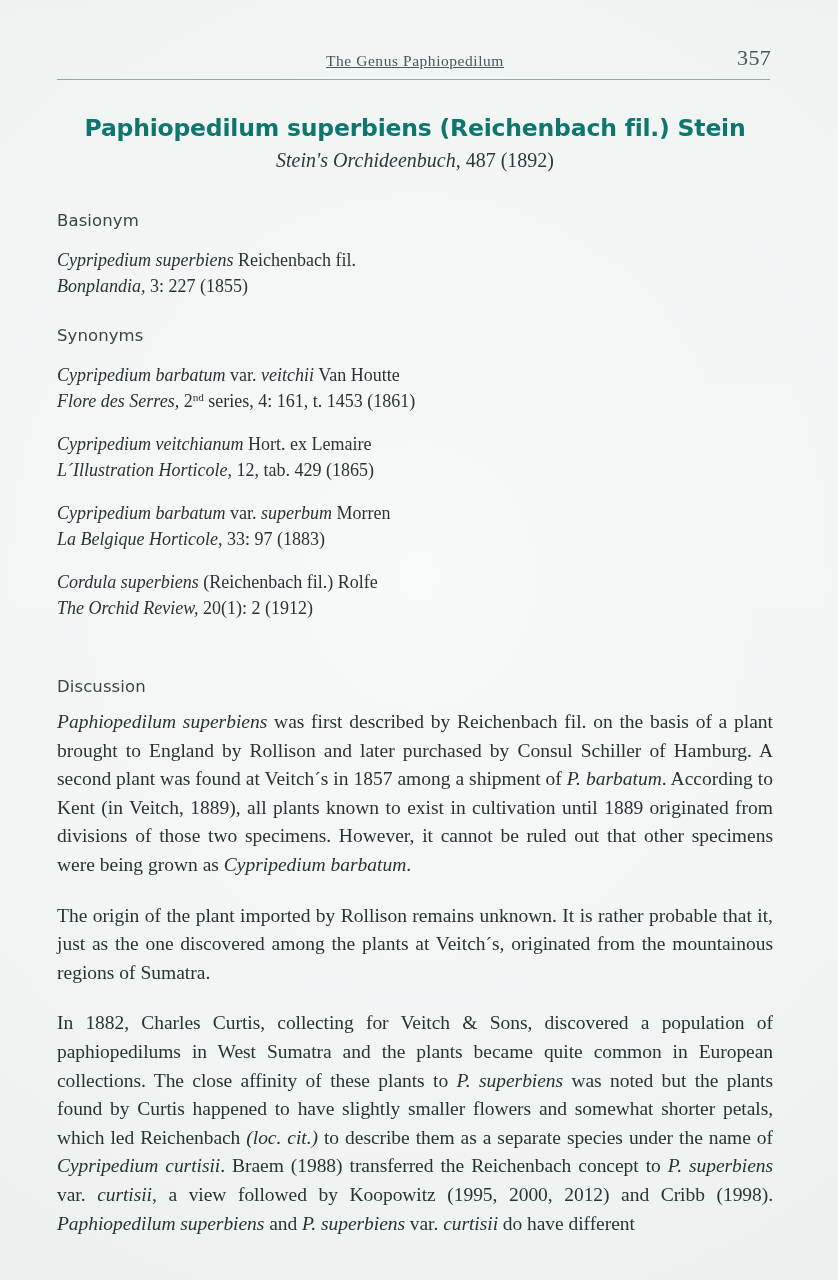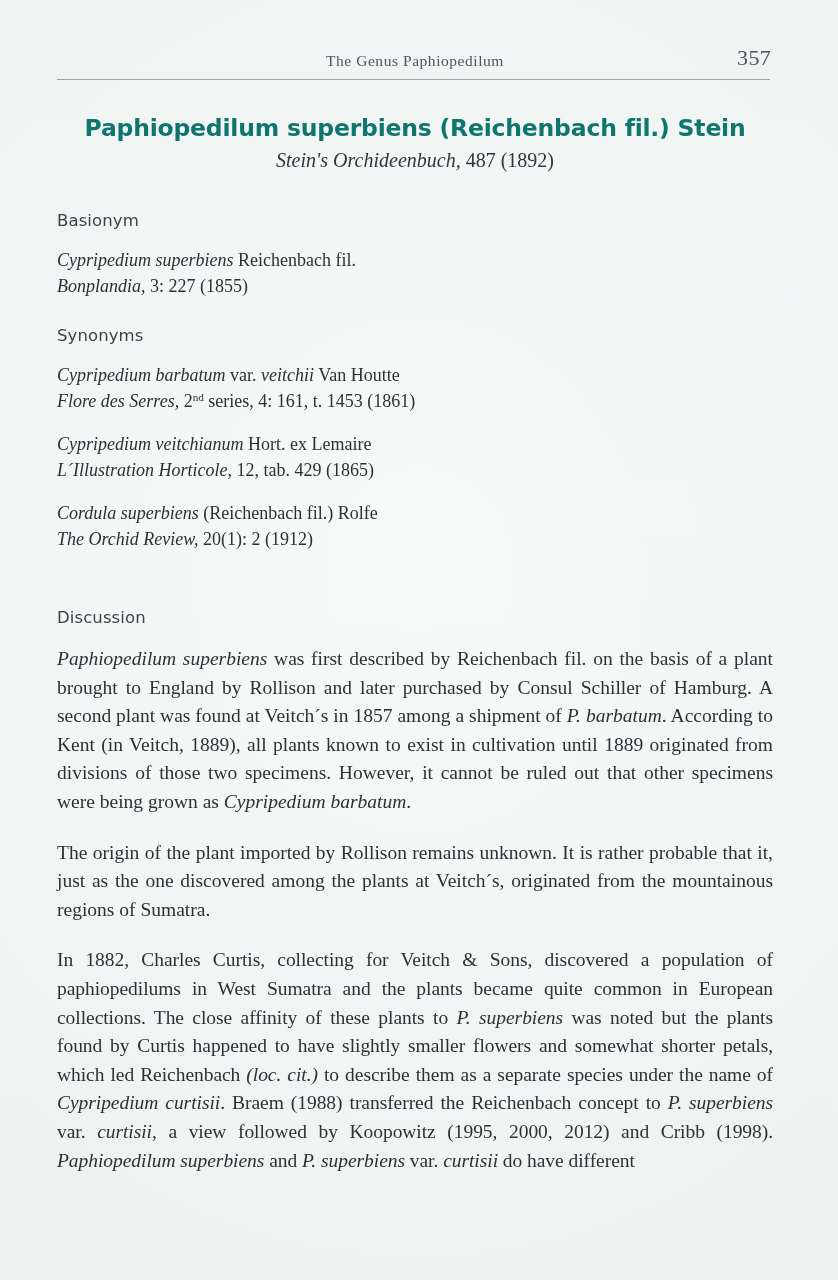--- a/index.html
+++ b/index.html
@@ -41,20 +41,21 @@
   .runhead-title {
     position: absolute;
     left: 0;
     right: 0;
     top: 52px;
     text-align: center;
     font-size: 15.5px;
     letter-spacing: 0.55px;
     color: #4b5560;
     white-space: nowrap;
+    text-decoration: underline;
   }
   .runhead-folio {
     position: absolute;
     right: 2px;
     top: 45px;
     font-size: 22px;
     color: #4b5560;
     letter-spacing: 0.3px;
   }
   .runhead-rule {
@@ -115,21 +116,21 @@
   
   .para {
     margin-top: 22px;
     font-size: 19.5px;
     line-height: 28.6px;
     text-align: justify;
     text-justify: inter-word;
     color: #2b3236;
     hyphens: none;
   }
-  .para.first { margin-top: 18px; }
+  .para.first { margin-top: 12px; }
   .para i { font-style: italic; }
 
   .tight { letter-spacing: -0.05px; }
 </style>
 </head>
 <body>
 
 <div class="page"></div>
 
 <div class="content">
@@ -169,20 +170,28 @@
 
   <div class="entry">
     <span class="ln">
       <i>Cypripedium veitchianum</i><span> Hort. ex Lemaire</span>
     </span>
     <span class="ln">
       <i>L´Illustration Horticole,</i><span> 12, tab. 429 (1865)</span>
     </span>
   </div>
 
+  <div class="entry">
+    <span class="ln">
+      <i>Cypripedium barbatum</i><span> var. </span><i>superbum</i><span> Morren</span>
+    </span>
+    <span class="ln">
+      <i>La Belgique Horticole,</i><span> 33: 97 (1883)</span>
+    </span>
+  </div>
 
   <div class="entry">
     <span class="ln">
       <i>Cordula superbiens</i><span> (Reichenbach fil.) Rolfe</span>
     </span>
     <span class="ln">
       <i>The Orchid Review,</i><span> 20(1): 2 (1912)</span>
     </span>
   </div>
 

